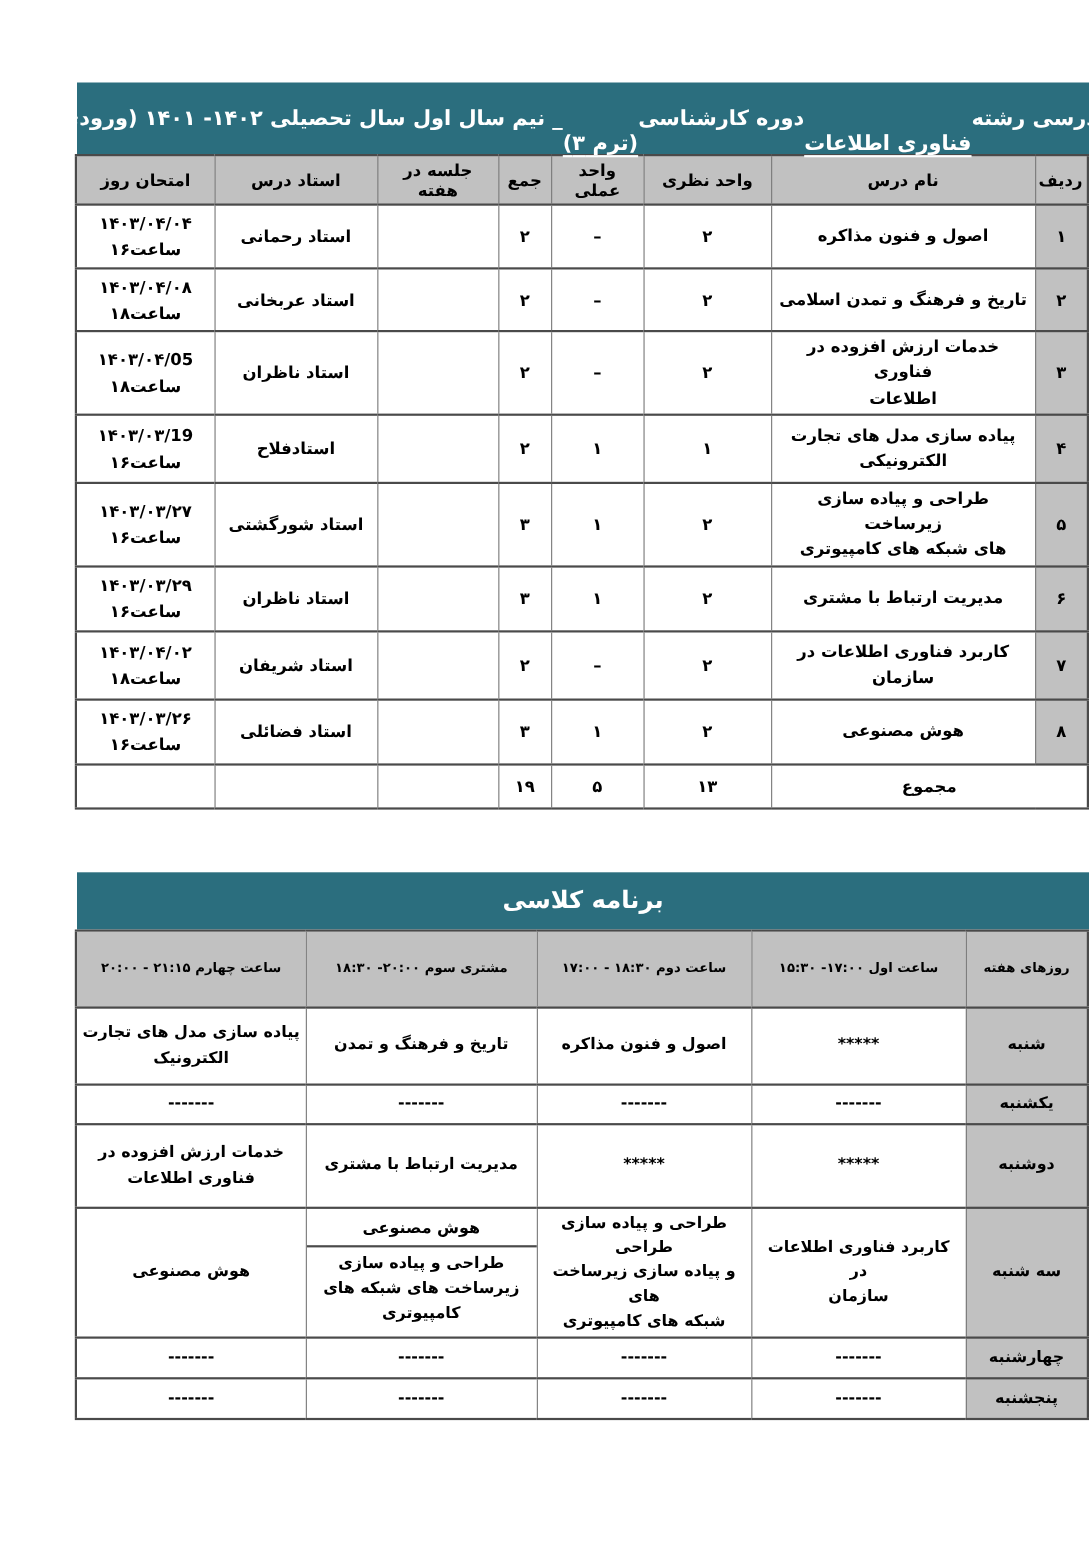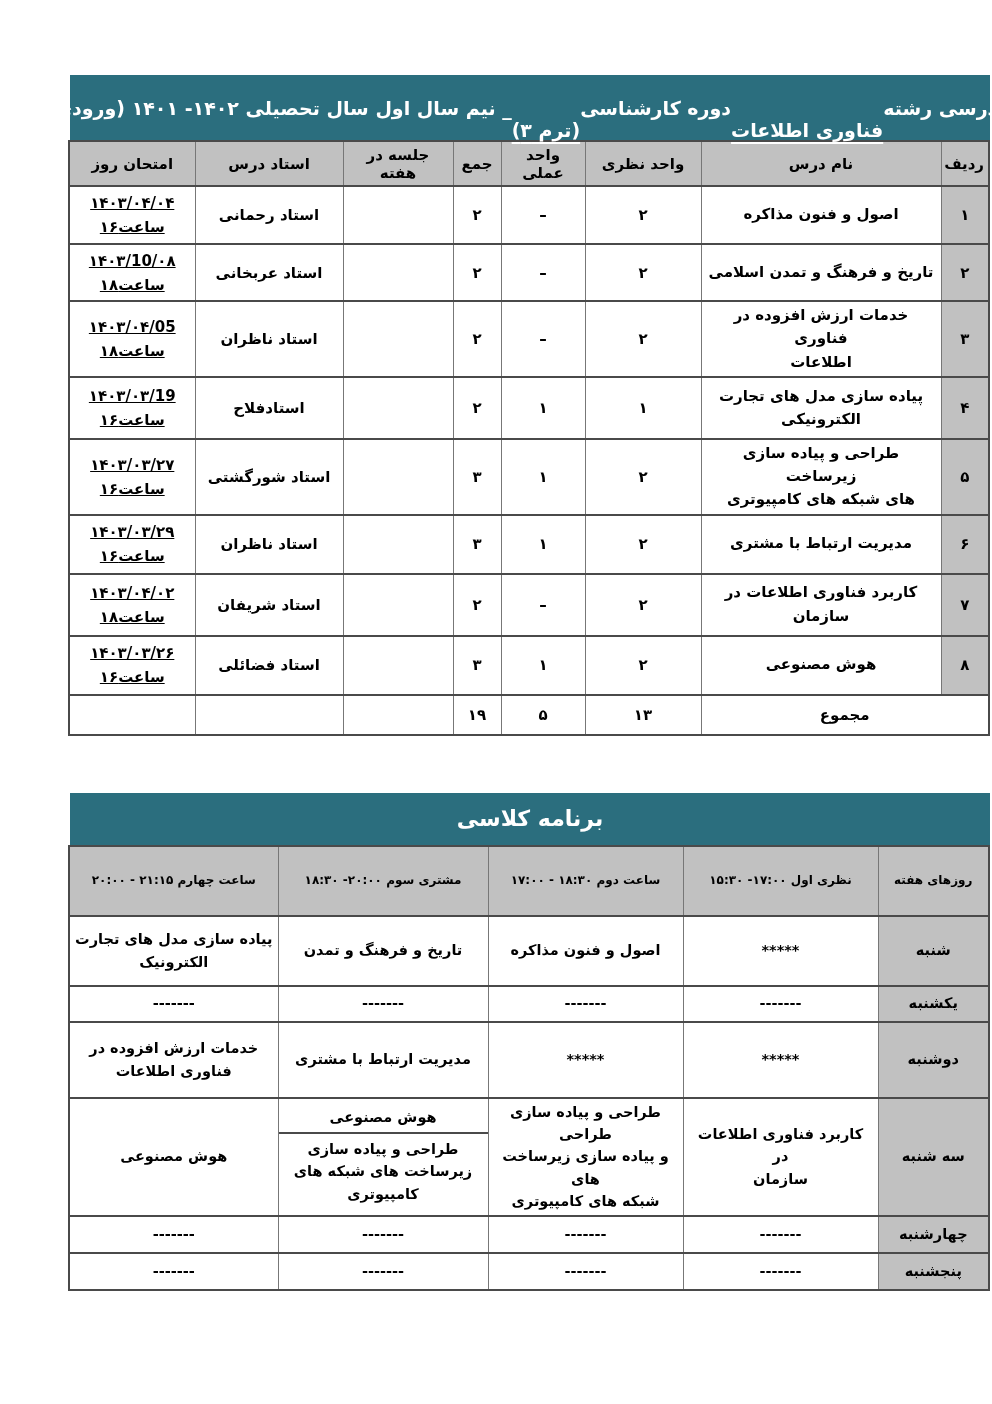--- a/index.html
+++ b/index.html
@@ -25,21 +25,21 @@
     text-align:center; vertical-align:middle; font-weight:bold; padding:2px 4px;
   }
   table { border:2px solid #4a4a4a; }
   thead th { background:#c1c1c1; }
 
   
   table.t1 thead th { height:45px; font-size:15px; }
   table.t1 td { font-size:15px; }
   td.no-cell { background:#c1c1c1; font-size:15px; }
   td.name-cell { font-size:15.5px; white-space:pre-line; line-height:1.55; }
-  td.exam-cell { font-size:14.5px; line-height:1.6;text-decoration:underline; }
+  td.exam-cell { font-size:14.5px; line-height:1.6; }
   td.instr-cell { font-size:15px; }
   tr.total-row td { height:40px; font-size:15px; }
   td.total-label { font-size:16px; }
 
   
   table.t2 thead th { height:70px; font-size:12px; line-height:1.7; }
   table.t2 thead th.slot-h { white-space:nowrap; overflow:hidden; }
   table.t2 td { font-size:14.5px; white-space:pre-line; line-height:1.55; }
   td.day-cell { background:#c1c1c1; font-size:15px; white-space:nowrap; }
   td.split-cell { padding:0; }
@@ -98,21 +98,21 @@
           </tr>
           <tr style="height: 57px;">
             <td class="no-cell">۲</td>
             <td class="name-cell">تاریخ و فرهنگ و تمدن اسلامی</td>
             <td>۲</td>
             <td>–</td>
             <td>۲</td>
             <td></td>
             <td class="instr-cell">استاد عربخانی</td>
             <td class="exam-cell">
-              <div>۱۴۰۳/10/۰۸</div>
+              <div>۱۴۰۳/۰۴/۰۸</div>
               <div>ساعت۱۸</div>
             </td>
           </tr>
           <tr style="height: 62px;">
             <td class="no-cell">۳</td>
             <td class="name-cell">خدمات ارزش افزوده در فناوری
 اطلاعات</td>
             <td>۲</td>
             <td>–</td>
             <td>۲</td>
@@ -211,21 +211,21 @@
       <colgroup>
         <col style="width:111px">
           <col style="width:195px">
           <col style="width:195px">
           <col style="width:210px">
           <col style="width:209px">
       </colgroup>
       <thead>
         <tr>
           <th>روزهای هفته</th>
-          <th class="slot-h">نظری اول ۱۷:۰۰- ۱۵:۳۰</th>
+          <th class="slot-h">ساعت اول ۱۷:۰۰- ۱۵:۳۰</th>
           <th class="slot-h">ساعت دوم ۱۸:۳۰ - ۱۷:۰۰</th>
           <th class="slot-h">مشتری سوم ۲۰:۰۰- ۱۸:۳۰</th>
           <th class="slot-h">ساعت چهارم ۲۱:۱۵ - ۲۰:۰۰</th>
         </tr>
       </thead>
       <tbody id="t2-body">
           <tr style="height: 70px;">
             <td class="day-cell">شنبه</td>
             <td>*****</td>
             <td>اصول و فنون مذاکره</td>

